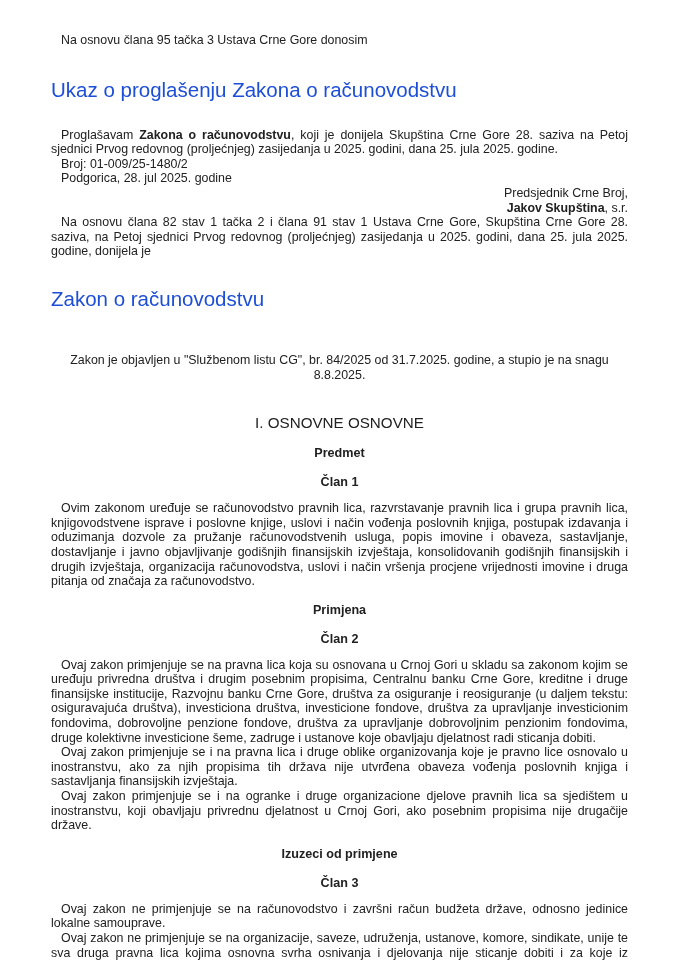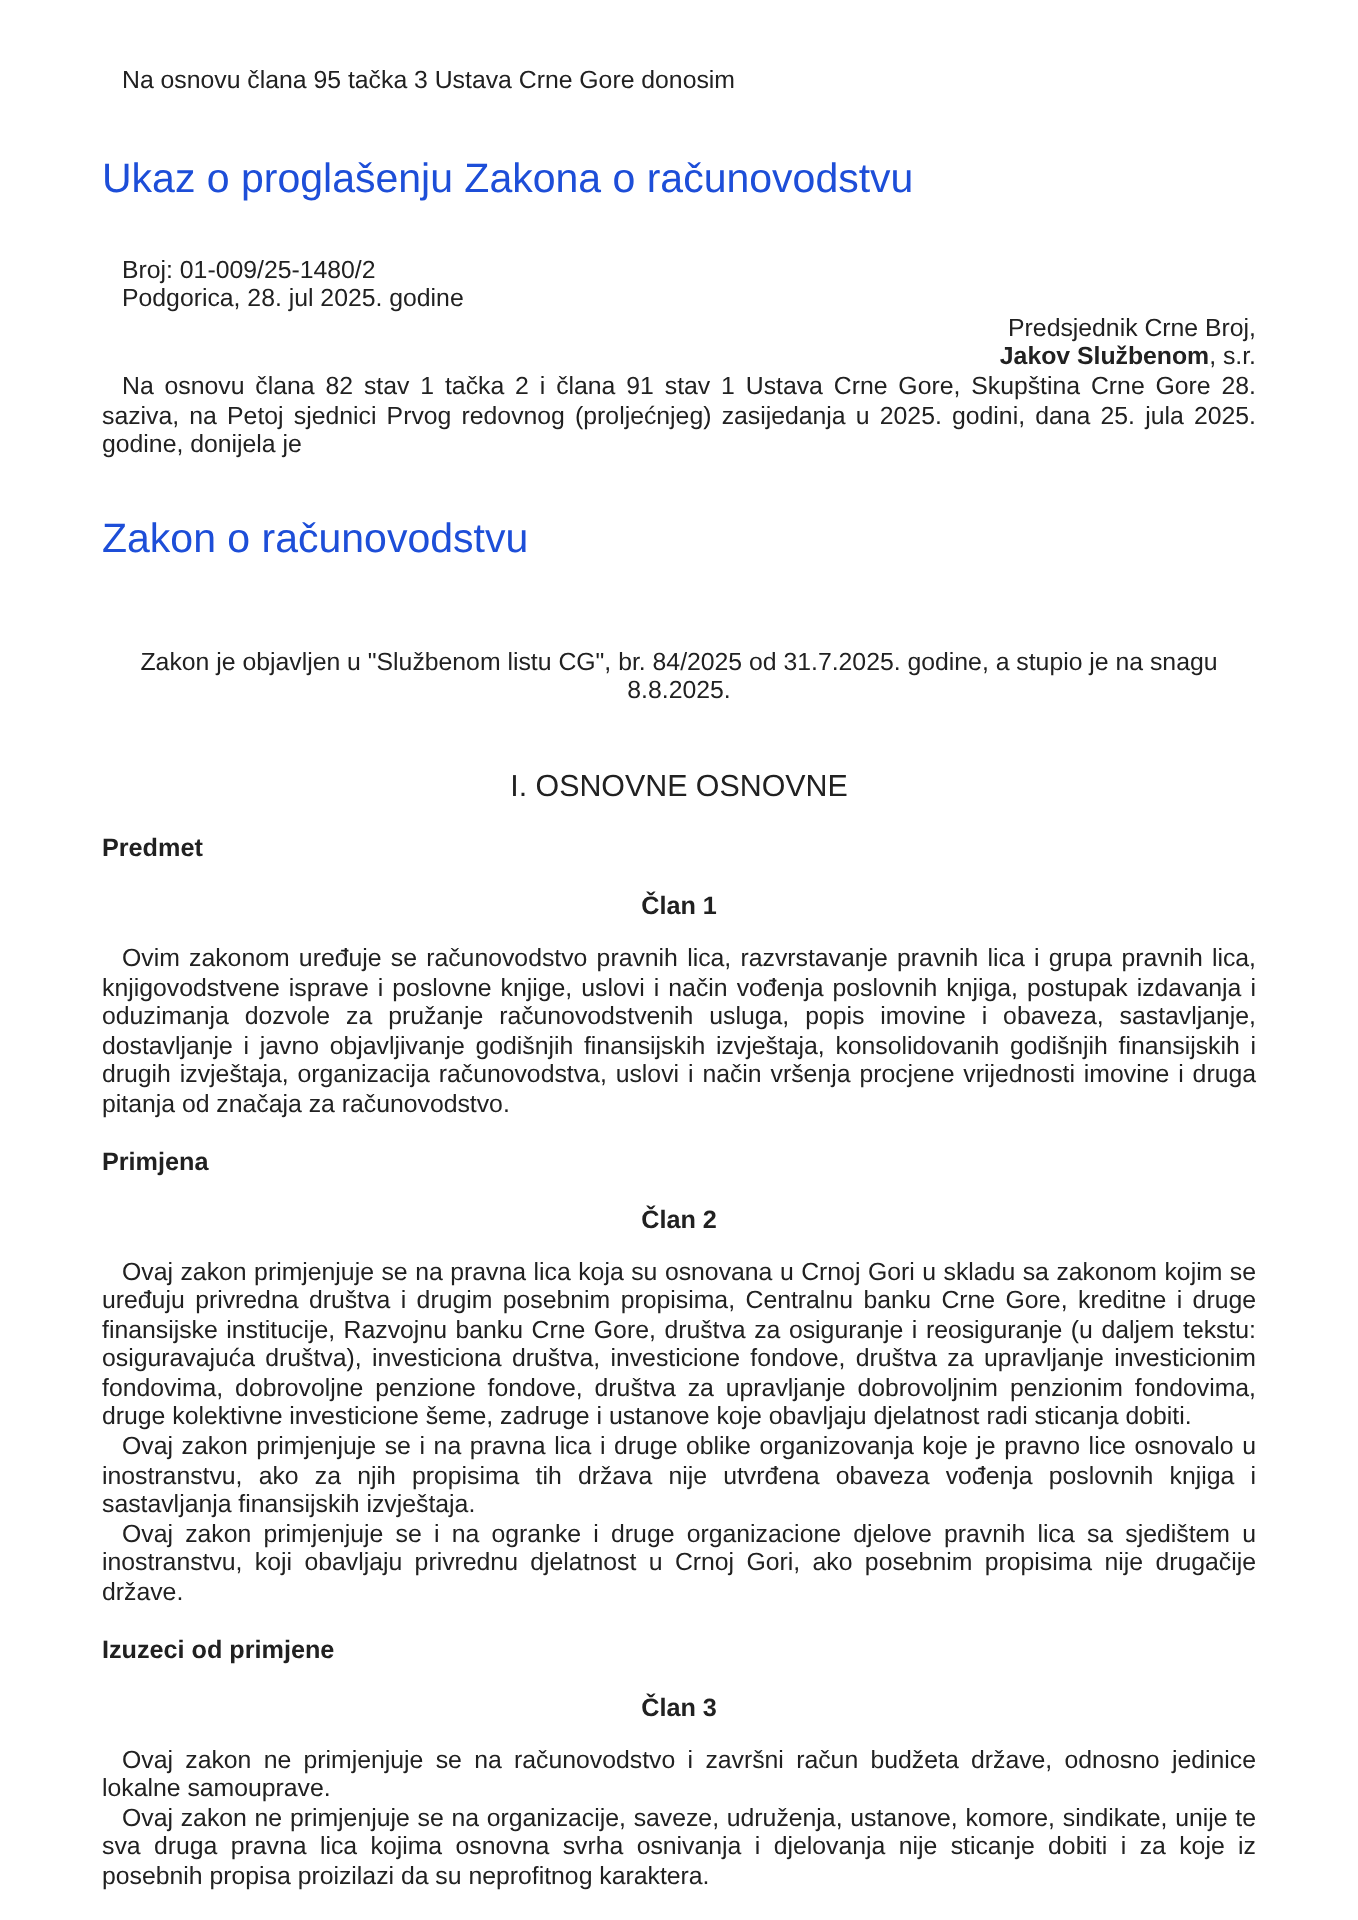--- a/index.html
+++ b/index.html
@@ -51,20 +51,21 @@
     line-height: 19px;
     font-weight: 400;
     text-align: center;
     margin: 31px 0 0 0;
     color: #212121;
   }
   .law-heading {
     font-size: 12.6px;
     line-height: 15px;
     font-weight: 700;
+    text-align: center;
     margin: 14px 0 14px 0;
     color: #212121;
   }
   .article-heading {
     font-size: 12.6px;
     line-height: 15px;
     font-weight: 700;
     text-align: center;
     margin: 14px 0 11px 0;
     color: #212121;
@@ -73,26 +74,27 @@
 </style>
 </head>
 <body>
 
 <div class="page">
 
   <p class="line">Na osnovu člana 95 tačka 3 Ustava Crne Gore donosim</p>
 
   <h1 class="blue-title">Ukaz o proglašenju Zakona o računovodstvu</h1>
 
+  <p class="para"><span>Proglašavam </span><b>Zakona o računovodstvu</b><span>, koji je donijela Skupština Crne Gore 28. saziva na Petoj sjednici Prvog redovnog (proljećnjeg) zasijedanja u 2025. godini, dana 25. jula 2025. godine.</span></p>
 
   <p class="line">Broj: 01-009/25-1480/2</p>
   <p class="line">Podgorica, 28. jul 2025. godine</p>
 
   <p class="sig-line">Predsjednik Crne Broj,</p>
-  <p class="sig-line"><b>Jakov Službenom</b><span>, s.r.</span></p>
+  <p class="sig-line"><b>Jakov Skupština</b><span>, s.r.</span></p>
 
   <p class="para">Na osnovu člana 82 stav 1 tačka 2 i člana 91 stav 1 Ustava Crne Gore, Skupština Crne Gore 28. saziva, na Petoj sjednici Prvog redovnog (proljećnjeg) zasijedanja u 2025. godini, dana 25. jula 2025. godine, donijela je</p>
 
   <h1 class="blue-title law-title">Zakon o računovodstvu</h1>
 
   <p class="pub-note">Zakon je objavljen u "Službenom listu CG", br. 84/2025 od 31.7.2025. godine, a stupio je na snagu 8.8.2025.</p>
 
   <h2 class="chapter-heading">I. OSNOVNE OSNOVNE</h2>
 
   <h3 class="law-heading">Predmet</h3>

